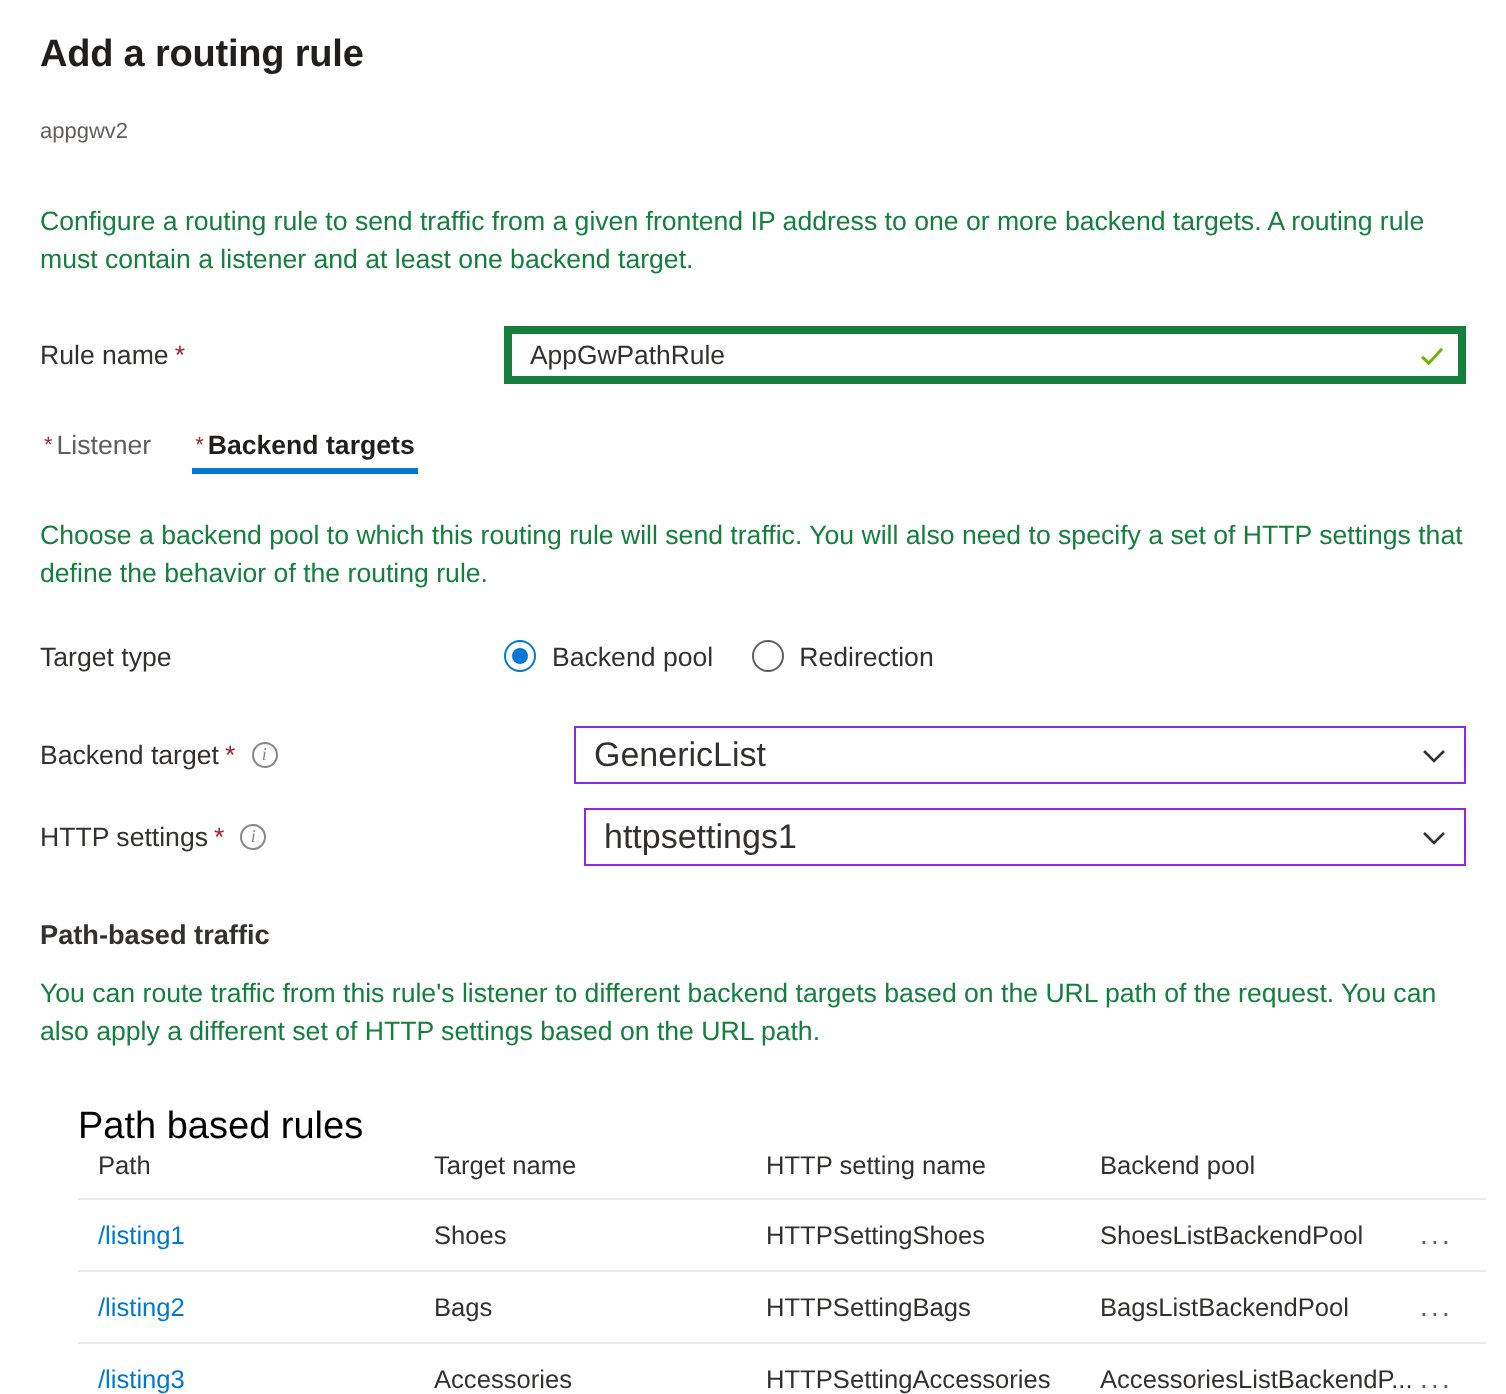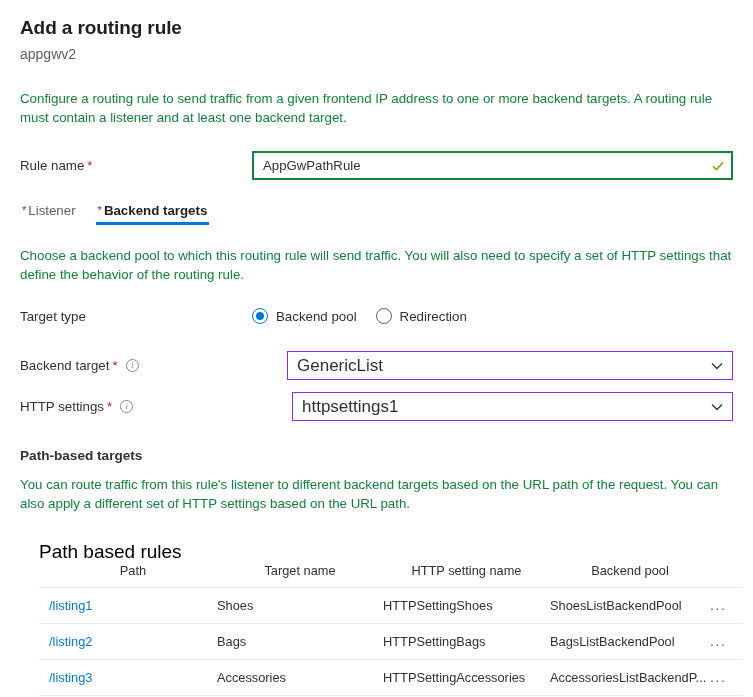--- a/index.html
+++ b/index.html
@@ -21,23 +21,23 @@
   
   .page-title {
     font-size: 19px;
     font-weight: 600;
     color: #201f1e;
     letter-spacing: -0.1px;
     margin: 13px 0 0 0;
     line-height: 30px;
   }
   .page-subtitle {
-    font-size: 14px;
+    font-size: 11px;
     color: #605e5c;
-    margin-top: 4px;
+    margin-top: 16px;
     line-height: 15px;
   }
 
   
   .desc {
     font-size: 13.3px;
     color: #15803d;
     line-height: 19px;
     max-width: 722px;
   }
@@ -78,21 +78,21 @@
     line-height: 1;
     box-sizing: border-box;
   }
 
   
   .row-rulename { margin-top: 24px; }
   .text-input-wrap {
     position: relative;
     width: 490px;
     height: 29px;
-    border: 2px solid #15803d;
+    border: 4px solid #15803d;
     box-sizing: border-box;
     background: #fff;
     display: flex;
     align-items: center;
   }
   .text-input-wrap input {
     border: 0;
     outline: 0;
     font-family: "Liberation Sans", sans-serif;
     font-size: 13.2px;
@@ -202,21 +202,21 @@
   .table-caption {
     font-size: 19px;
     color: #000000;
   }
   table.rules {
     border-collapse: collapse;
     width: 694px;
     table-layout: fixed;
   }
   table.rules th {
-    text-align: center;
+    text-align: left;
     font-size: 12.8px;
     font-weight: 400;
     color: #323130;
     padding: 0 0 9px 0;
     border-bottom: 1px solid #edebe9;
   }
   table.rules td {
     font-size: 12.8px;
     color: #323130;
     padding: 10px 0 10px 0;
@@ -325,21 +325,21 @@
     <div class="dropdown">
       <span>httpsettings1</span>
       <span class="chev">
         <svg width="12" height="8" viewBox="0 0 12 8" aria-hidden="true">
           <path d="M1 1.5 L6 6.5 L11 1.5" fill="none" stroke="#323130" stroke-width="1.3"></path>
         </svg>
       </span>
     </div>
   </div>
 
-  <div class="section-head">Path-based targets</div>
+  <div class="section-head">Path-based traffic</div>
   <div class="desc desc-path">You can route traffic from this rule's listener to different backend targets based on the URL path of the request. You can also apply a different set of HTTP settings based on the URL path.</div>
 
   <div class="table-block">
     <div class="table-caption">Path based rules</div>
     <table class="rules">
       <thead>
         <tr>
           <th class="col-path">Path</th>
           <th class="col-target">Target name</th>
           <th class="col-http">HTTP setting name</th>

